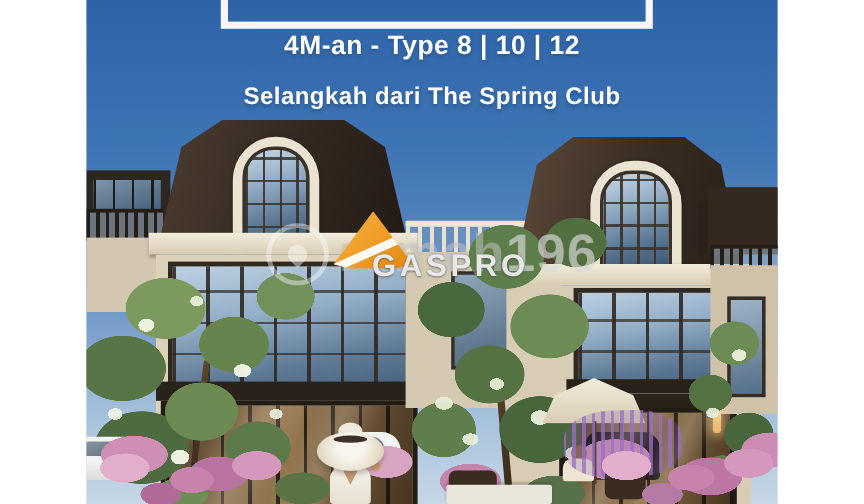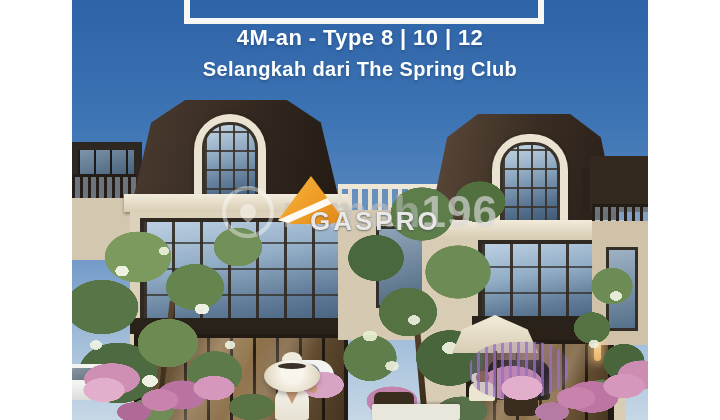--- a/index.html
+++ b/index.html
@@ -7,21 +7,21 @@
   .canvas{position:relative;width:720px;height:420px;background:#ffffff;}
   .photo{position:absolute;left:72px;top:0;width:576px;height:420px;overflow:hidden;
          background:linear-gradient(180deg,#2e63a7 0%,#3d74b4 28%,#5b89bf 52%,#86a9cf 70%,#a9c3dc 84%,#c6d7e6 100%);}
   .abs{position:absolute;}
 
   
   .frame{left:112px;top:-54px;width:348px;height:66px;border:6px solid #f7f8f6;}
   .headline{left:0;width:100%;text-align:center;color:#fdfefe;font-weight:700;
             text-shadow:0 2px 3px rgba(25,50,85,.38);letter-spacing:.4px;}
   .h1{top:25px;font-size:22px;}
-  .h2{top:58px;font-size:20px;}
+  .h2{top:70px;font-size:20px;}
 
   
   .roof{clip-path:polygon(0% 100%,10% 20%,26% 0%,74% 0%,90% 20%,100% 100%);}
   .roof-l{left:58px;top:100px;width:212px;height:112px;background:linear-gradient(102deg,#4c3c31 0%,#33281f 55%,#221a14 100%);}
   .roof-r{left:356px;top:114px;width:192px;height:116px;background:linear-gradient(100deg,#5d4a3b 0%,#3a2d23 52%,#281f18 100%);}
   .dormer{background:#ebe3d1;border-radius:36px 36px 0 0;box-shadow:0 0 4px rgba(30,25,18,.45);}
   .dormer-l{left:122px;top:114px;width:72px;height:98px;}
   .dormer-r{left:420px;top:134px;width:76px;height:96px;}
   .dormer-win{left:8px;top:8px;right:8px;bottom:0;border:3px solid #39322a;border-radius:26px 26px 0 0;
       background:repeating-linear-gradient(90deg,rgba(57,50,42,.9) 0 2px,transparent 2px 14px),

